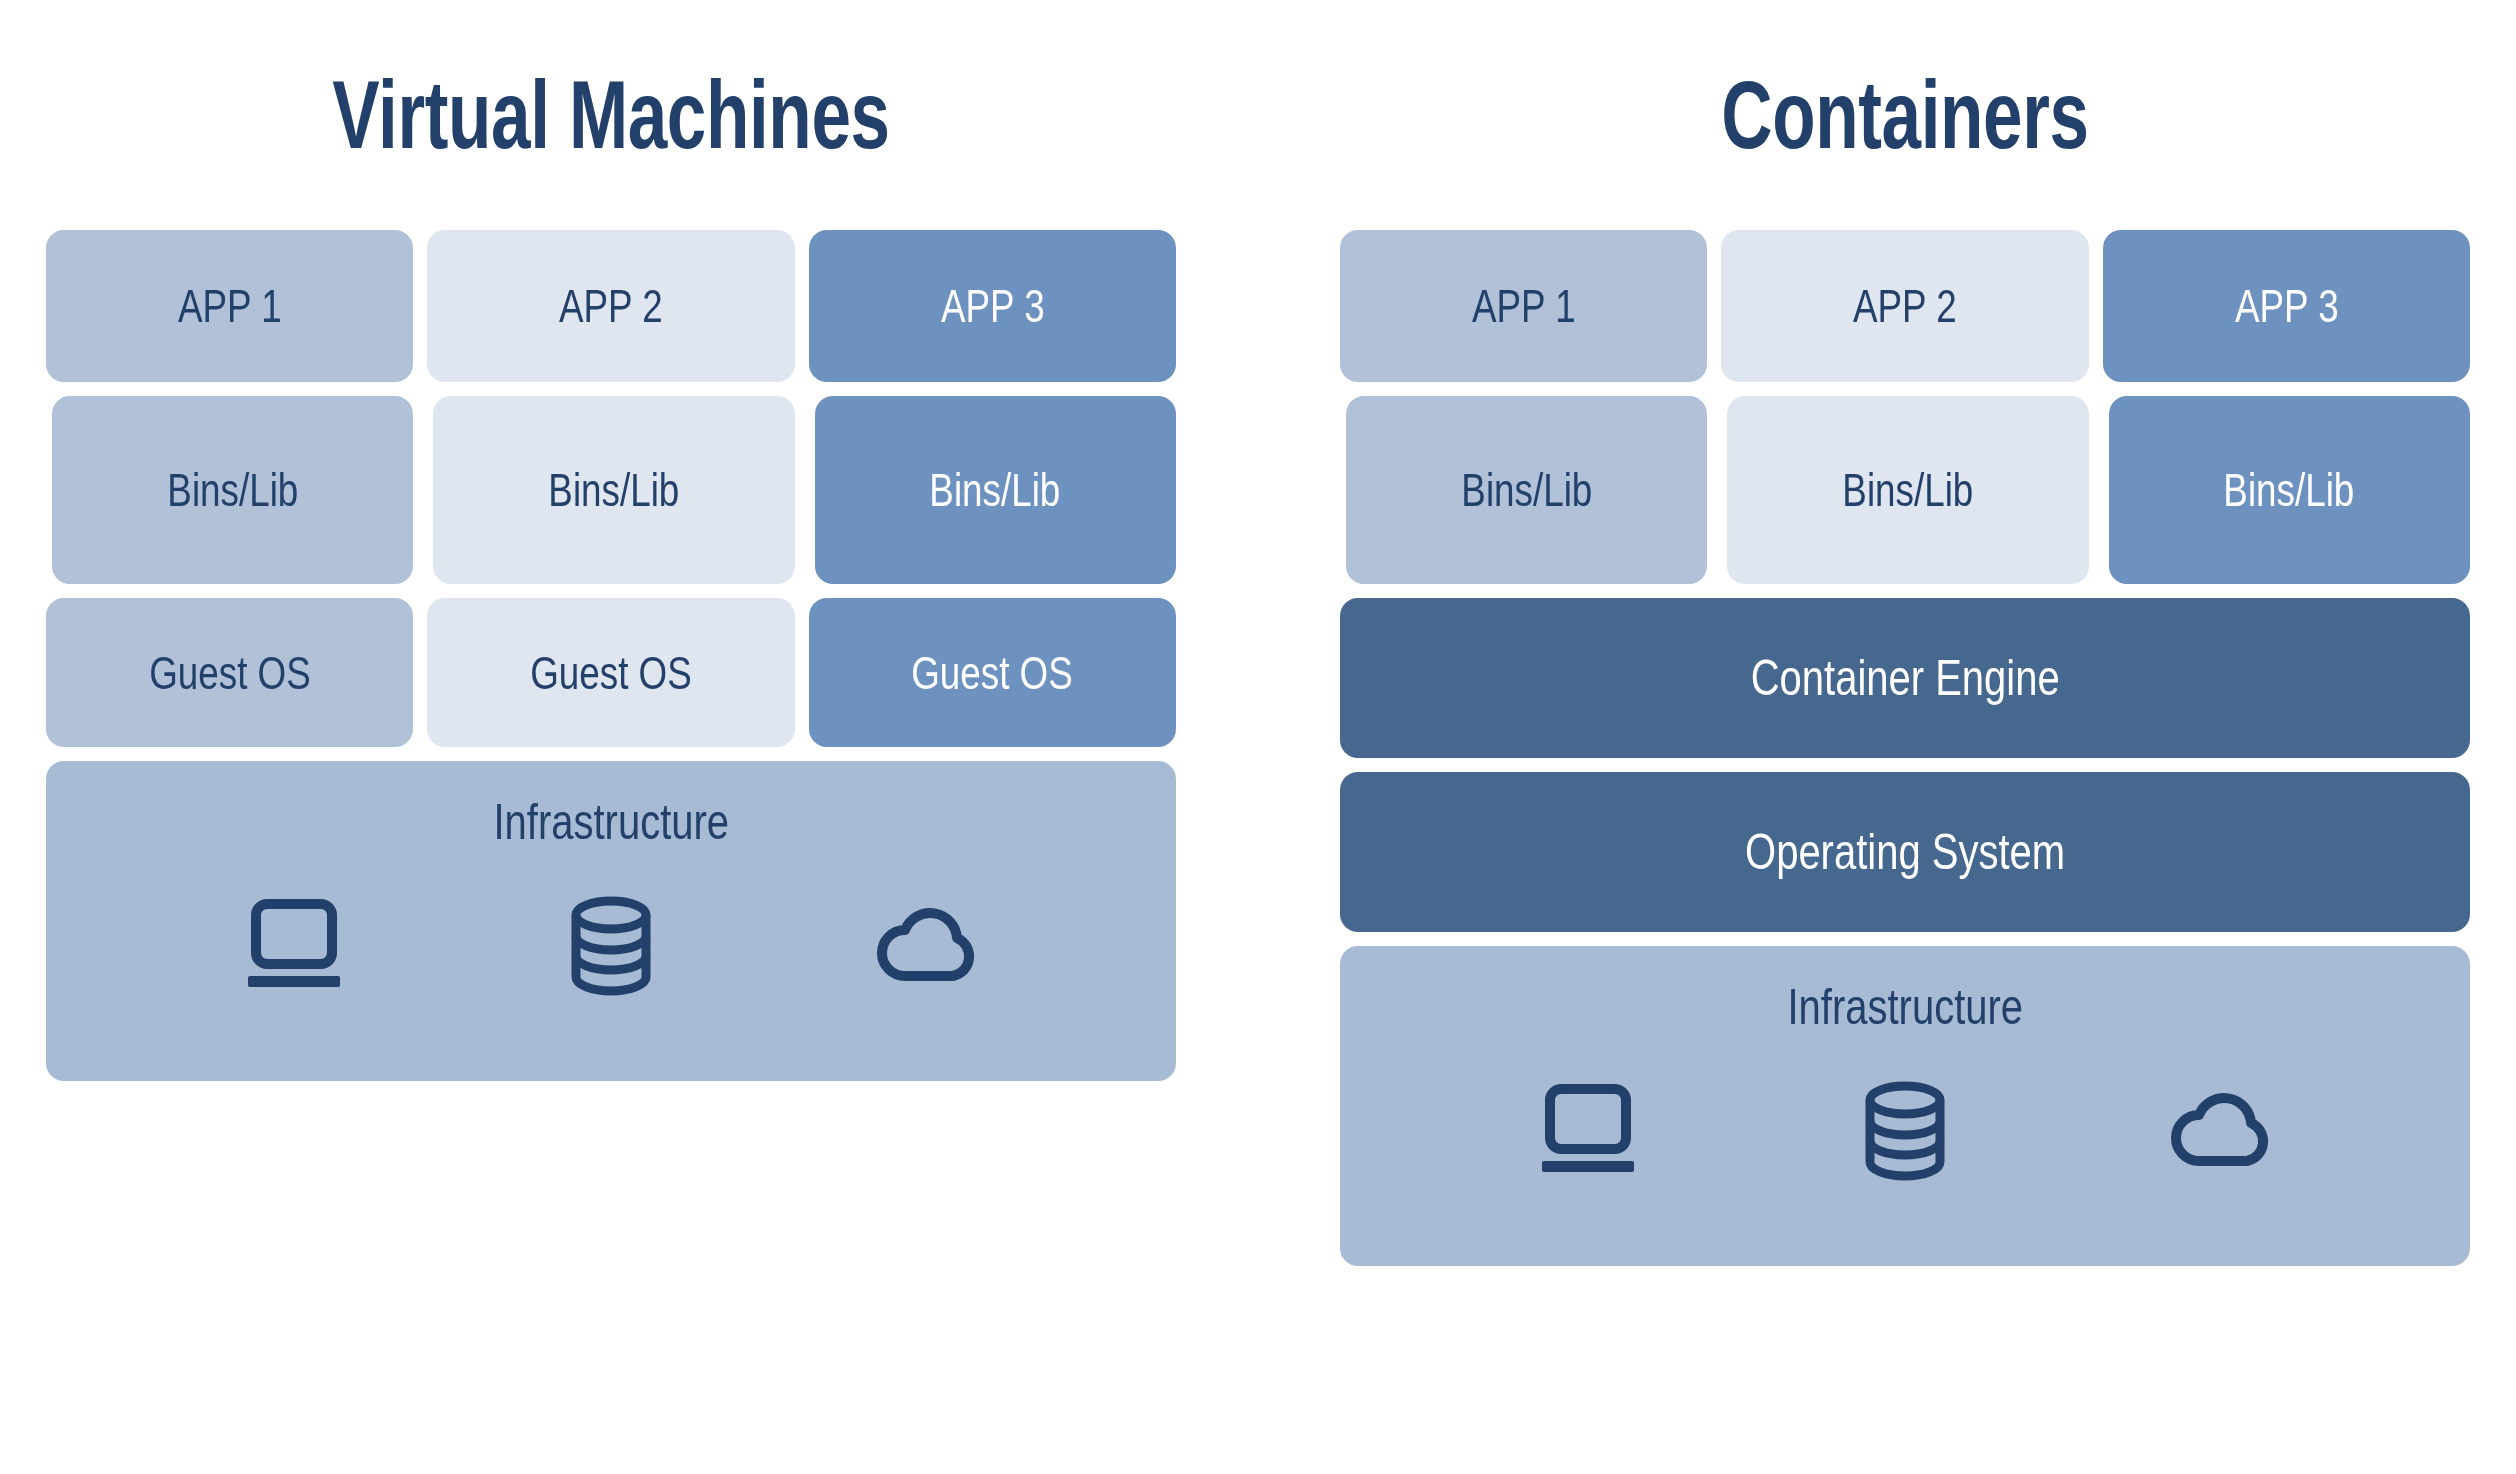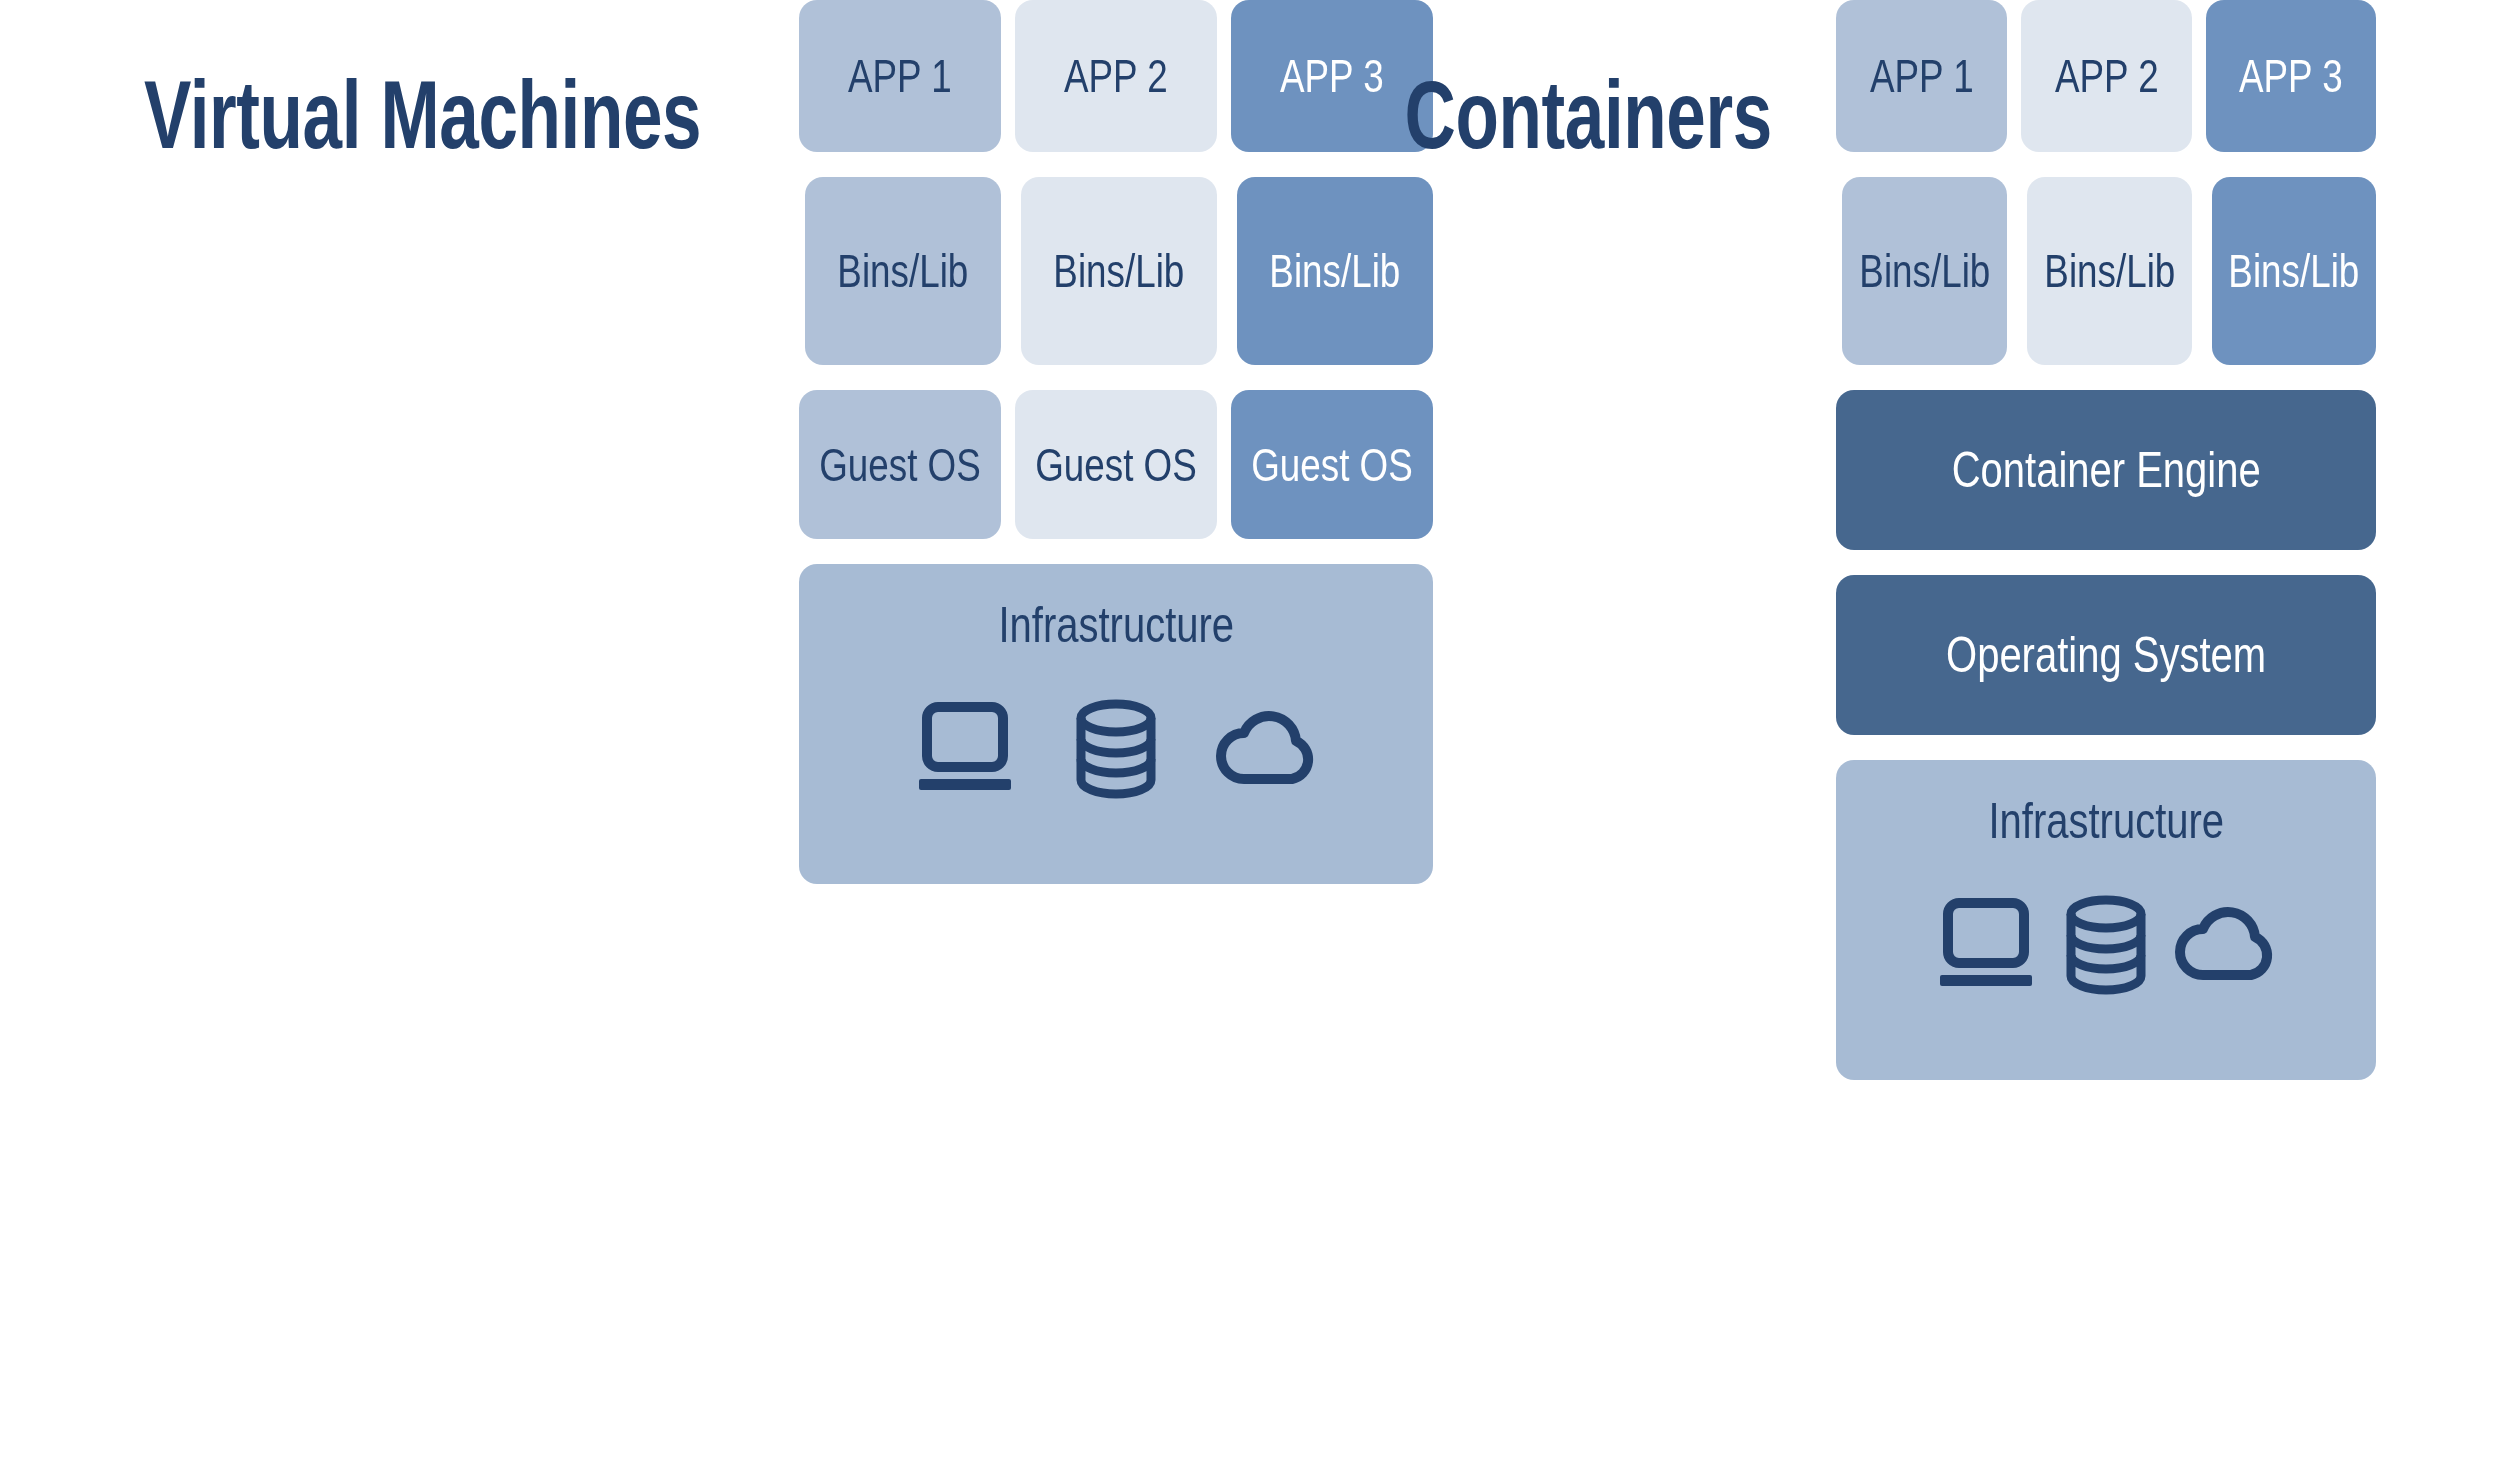--- a/index.html
+++ b/index.html
@@ -21,42 +21,42 @@
     background: #ffffff;
     box-sizing: border-box;
     display: flex;
     justify-content: space-between;
     padding: 0 46px;
   }
 
   .column {
     width: 1130px;
     display: flex;
-    flex-direction: row;
+    flex-direction: column;
   }
 
   .col-title {
     text-align: center;
     color: #23406b;
     font-size: 96px;
     font-weight: 700;
     line-height: 1;
     letter-spacing: -0.5px;
     height: 230px;
     display: flex;
     align-items: center;
     justify-content: center;
     transform: scaleX(0.74);
     white-space: nowrap;
   }
 
   .stack {
     display: flex;
     flex-direction: column;
-    gap: 25px;
+    gap: 14px;
   }
 
   .tri-row {
     display: flex;
     gap: 14px;
   }
 
   .cell {
     flex: 1;
     border-radius: 18px;

